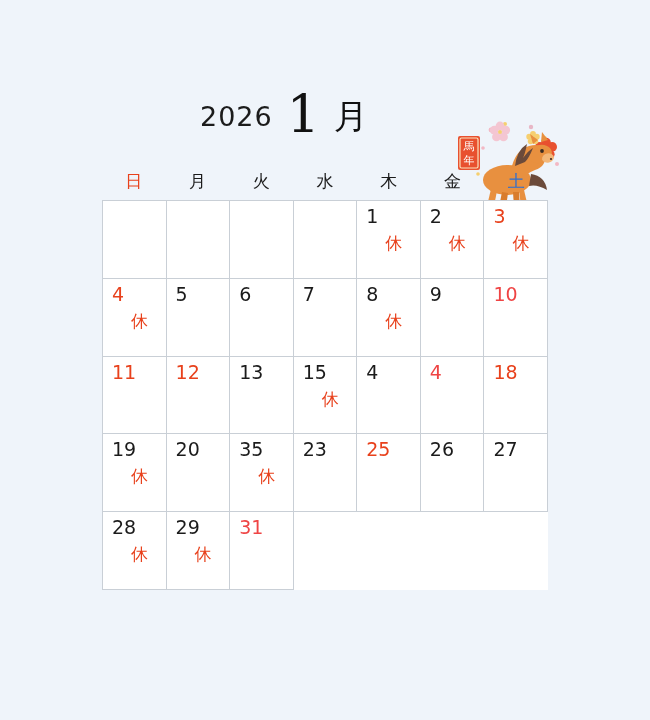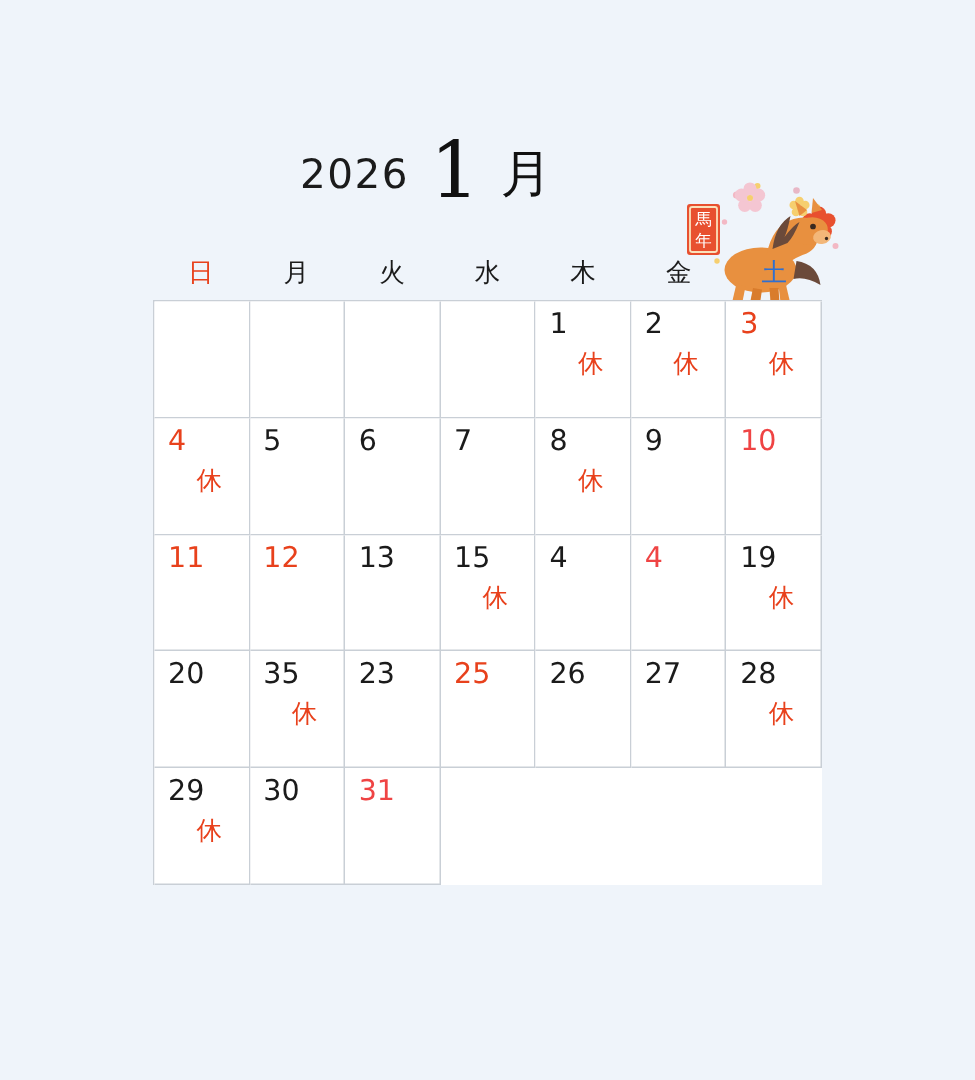--- a/index.html
+++ b/index.html
@@ -288,20 +288,23 @@
         <div class="daynum">15</div>
         <div class="note">休</div>
       </div>
       <div class="cell">
         <div class="daynum">4</div>
       </div>
       <div class="cell">
         <div class="daynum sat">4</div>
       </div>
       <div class="cell">
+        <div class="daynum sun">18</div>
+      </div>
+      <div class="cell">
         <div class="daynum">19</div>
         <div class="note">休</div>
       </div>
       <div class="cell">
         <div class="daynum">20</div>
       </div>
       <div class="cell">
         <div class="daynum">35</div>
         <div class="note">休</div>
       </div>
@@ -319,20 +322,17 @@
       </div>
       <div class="cell">
         <div class="daynum">28</div>
         <div class="note">休</div>
       </div>
       <div class="cell">
         <div class="daynum">29</div>
         <div class="note">休</div>
       </div>
       <div class="cell">
-        <div class="daynum">30</div>
-      </div>
-      <div class="cell">
         <div class="daynum sat">31</div>
       </div>
     </div>
 
 </div>
 
 </body></html>

